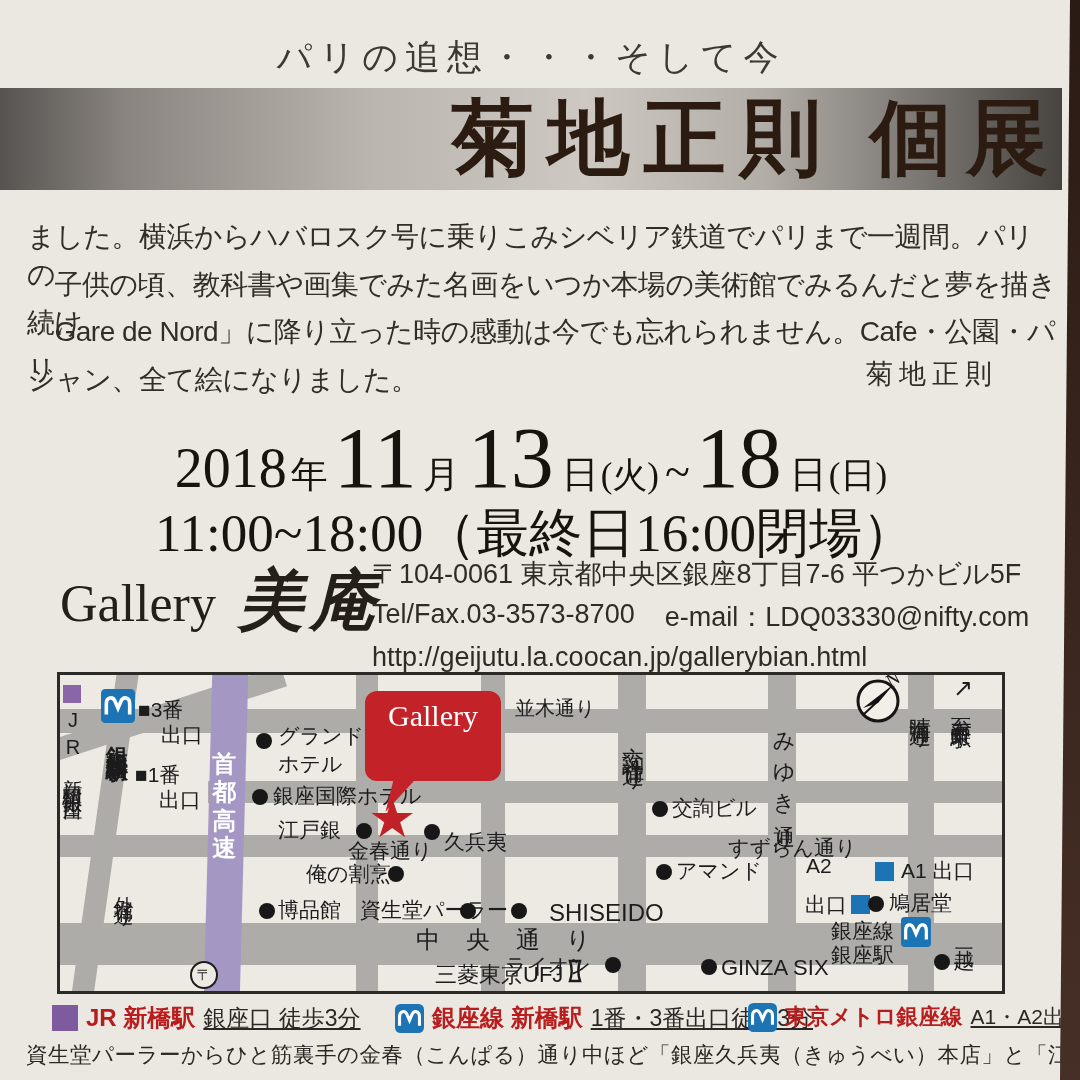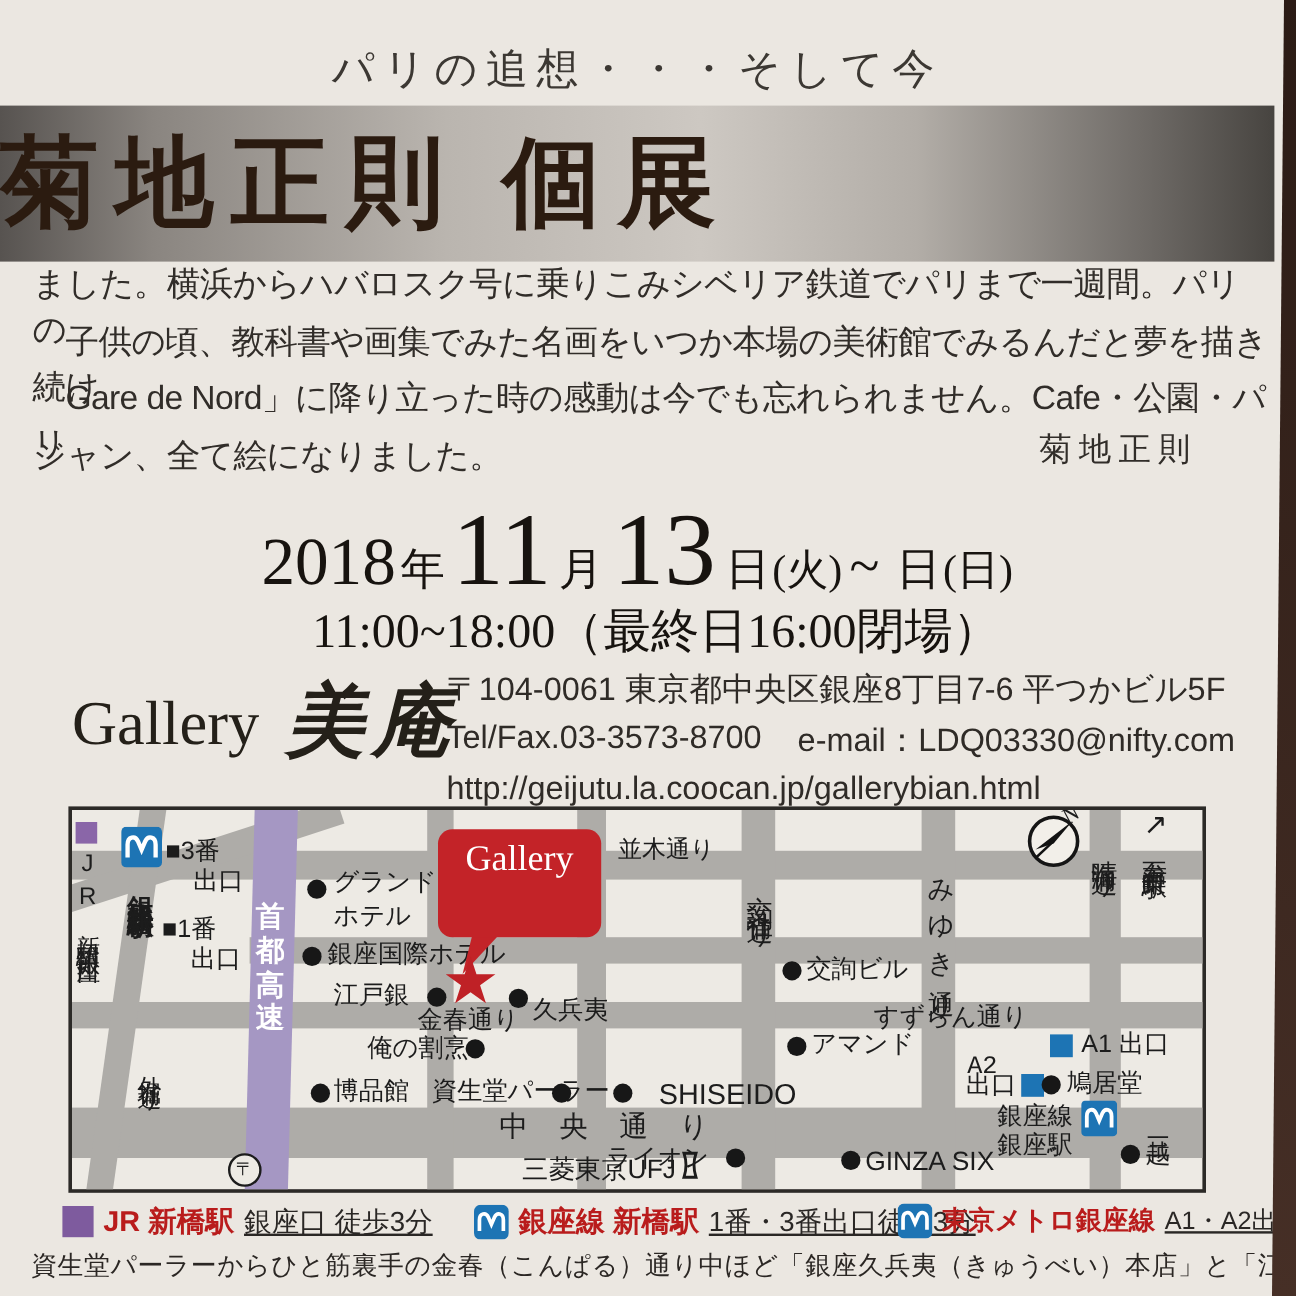--- a/index.html
+++ b/index.html
@@ -16,23 +16,23 @@
   .map-wrap{position:absolute;left:57px;top:672px;width:948px;height:322px;
             border:3px solid #2c2a27;background:#edeae4;overflow:hidden;box-sizing:border-box;}
   .bubble{position:absolute;left:305px;top:16px;width:136px;height:90px;background:#c32328;
           border-radius:12px;color:#fff;text-align:center;z-index:6;}
   .tail{position:absolute;left:330px;top:100px;width:0;height:0;z-index:5;
         border-right:22px solid transparent;border-top:40px solid #c32328;transform:rotate(14deg);}
   .star{position:absolute;left:308px;top:116px;font-size:54px;line-height:1;color:#bf2126;z-index:6;}
   .legend-group{position:absolute;top:1002px;display:flex;align-items:center;gap:8px;white-space:nowrap;}
   .legend-name{font-weight:bold;font-size:24px;color:#b91c1c;}
   .legend-detail{font-size:23px;color:#2a2725;text-decoration:underline;}
-  .banner{position:absolute;left:0;top:88px;width:1062px;height:130px;
+  .banner{position:absolute;left:0;top:88px;width:1062px;height:102px;
     background:linear-gradient(90deg,#575350 0%,#8a8580 12%,#bab5af 35%,#cdc8c2 55%,#b2ada7 72%,#6e6a66 90%,#474440 100%);
-    display:flex;align-items:center;justify-content:flex-start;}
+    display:flex;align-items:center;justify-content:flex-end;}
   .title{font-size:82px;font-weight:bold;letter-spacing:14px;color:#2b1b10;}
   .p-lines div{height:47.5px;}
   .contact{position:absolute;left:372px;top:556px;display:flex;flex-direction:column;gap:7px;
            font-size:27px;color:#2f2b27;white-space:nowrap;}
   .post-circle{position:absolute;left:130px;top:286px;width:24px;height:24px;border:2px solid #1c1c1c;
                border-radius:50%;font-size:15px;line-height:24px;text-align:center;color:#1c1c1c;background:#edeae4;}
   .dark-strip{position:absolute;top:0;right:0;width:28px;height:1080px;z-index:50;
     background:linear-gradient(180deg,#2b1b15,#462f26);
     clip-path:polygon(18px 0,28px 0,28px 1080px,8px 1080px);}
 </style>
@@ -55,24 +55,25 @@
 
 <div class="abs ser" style="left:0;top:408px;width:1062px;display:flex;justify-content:center;align-items:baseline;color:#17130f;">
   <span style="font-size:56px;">2018</span>
   <span style="font-size:37px;margin:0 6px 0 4px;">年</span>
   <span style="font-size:86px;">11</span>
   <span style="font-size:37px;margin:0 8px 0 6px;">月</span>
   <span style="font-size:86px;">13</span>
   <span style="font-size:37px;margin:0 2px 0 8px;">日</span>
   <span style="font-size:35px;">(火)</span>
   <span style="font-size:46px;margin:0 6px;">~</span>
+  <span style="font-size:86px;">18</span>
   <span style="font-size:37px;margin:0 2px 0 8px;">日</span>
   <span style="font-size:35px;">(日)</span>
 </div>
-<div class="abs ser centerline" style="left:16px;top:498px;width:1062px;font-size:40px;color:#17130f;">11:00~18:00（最終日16:00閉場）</div>
+<div class="abs ser centerline" style="left:4px;top:498px;width:1062px;font-size:53px;color:#17130f;">11:00~18:00（最終日16:00閉場）</div>
 
 <div class="abs ser" style="left:60px;top:574px;font-size:52px;color:#242019;">Gallery</div>
 <div class="abs ser" style="left:238px;top:556px;font-size:66px;font-weight:bold;font-style:italic;color:#242019;letter-spacing:6px;">美庵</div>
 <div class="contact">
   <div>〒104-0061 東京都中央区銀座8丁目7-6 平つかビル5F</div>
   <div style="display:flex;gap:30px;">
     <span>Tel/Fax.03-3573-8700</span>
     <span>e-mail：LDQ03330@nifty.com</span>
   </div>
   <div>http://geijutu.la.coocan.jp/gallerybian.html</div>
@@ -144,21 +145,21 @@
   <div class="lbl" style="left:661px;top:281px;font-size:22px;z-index:3;">GINZA SIX</div>
 
   <div class="lbl" style="left:455px;top:23px;font-size:20px;z-index:3;">並木通り</div>
   <div class="lbl vert" style="left:562px;top:54px;font-size:22px;letter-spacing:6px;z-index:3;">交詢社通り</div>
   <div class="dot" style="left:592px;top:126px;z-index:3;"></div>
   <div class="lbl" style="left:612px;top:122px;z-index:3;">交詢ビル</div>
   <div class="lbl vert" style="left:713px;top:42px;font-size:22px;letter-spacing:5px;z-index:3;">みゆき通り</div>
   <div class="lbl" style="left:668px;top:162px;z-index:3;">すずらん通り</div>
   <div class="dot" style="left:596px;top:189px;z-index:3;"></div>
   <div class="lbl" style="left:616px;top:185px;z-index:3;">アマンド</div>
-  <div class="lbl" style="left:746px;top:204px;z-index:3;font-family:Liberation Mono, monospace;">A2</div>
+  <div class="lbl" style="left:746px;top:180px;z-index:3;">A2</div>
   <div class="lbl" style="left:745px;top:219px;z-index:3;">出口</div>
   <div class="bsq" style="left:791px;top:220px;z-index:3;"></div>
   <div class="bsq" style="left:815px;top:187px;z-index:3;"></div>
   <div class="lbl" style="left:841px;top:185px;z-index:3;">A1 出口</div>
   <div class="dot" style="left:808px;top:221px;z-index:3;"></div>
   <div class="lbl" style="left:829px;top:217px;z-index:3;">鳩居堂</div>
   <div class="lbl vert" style="left:849px;top:24px;font-size:22px;letter-spacing:4px;z-index:3;">晴海通り</div>
 
   <div class="lbl" style="left:771px;top:245px;z-index:3;">銀座線</div>
   <div class="lbl" style="left:771px;top:269px;z-index:3;">銀座駅</div>

